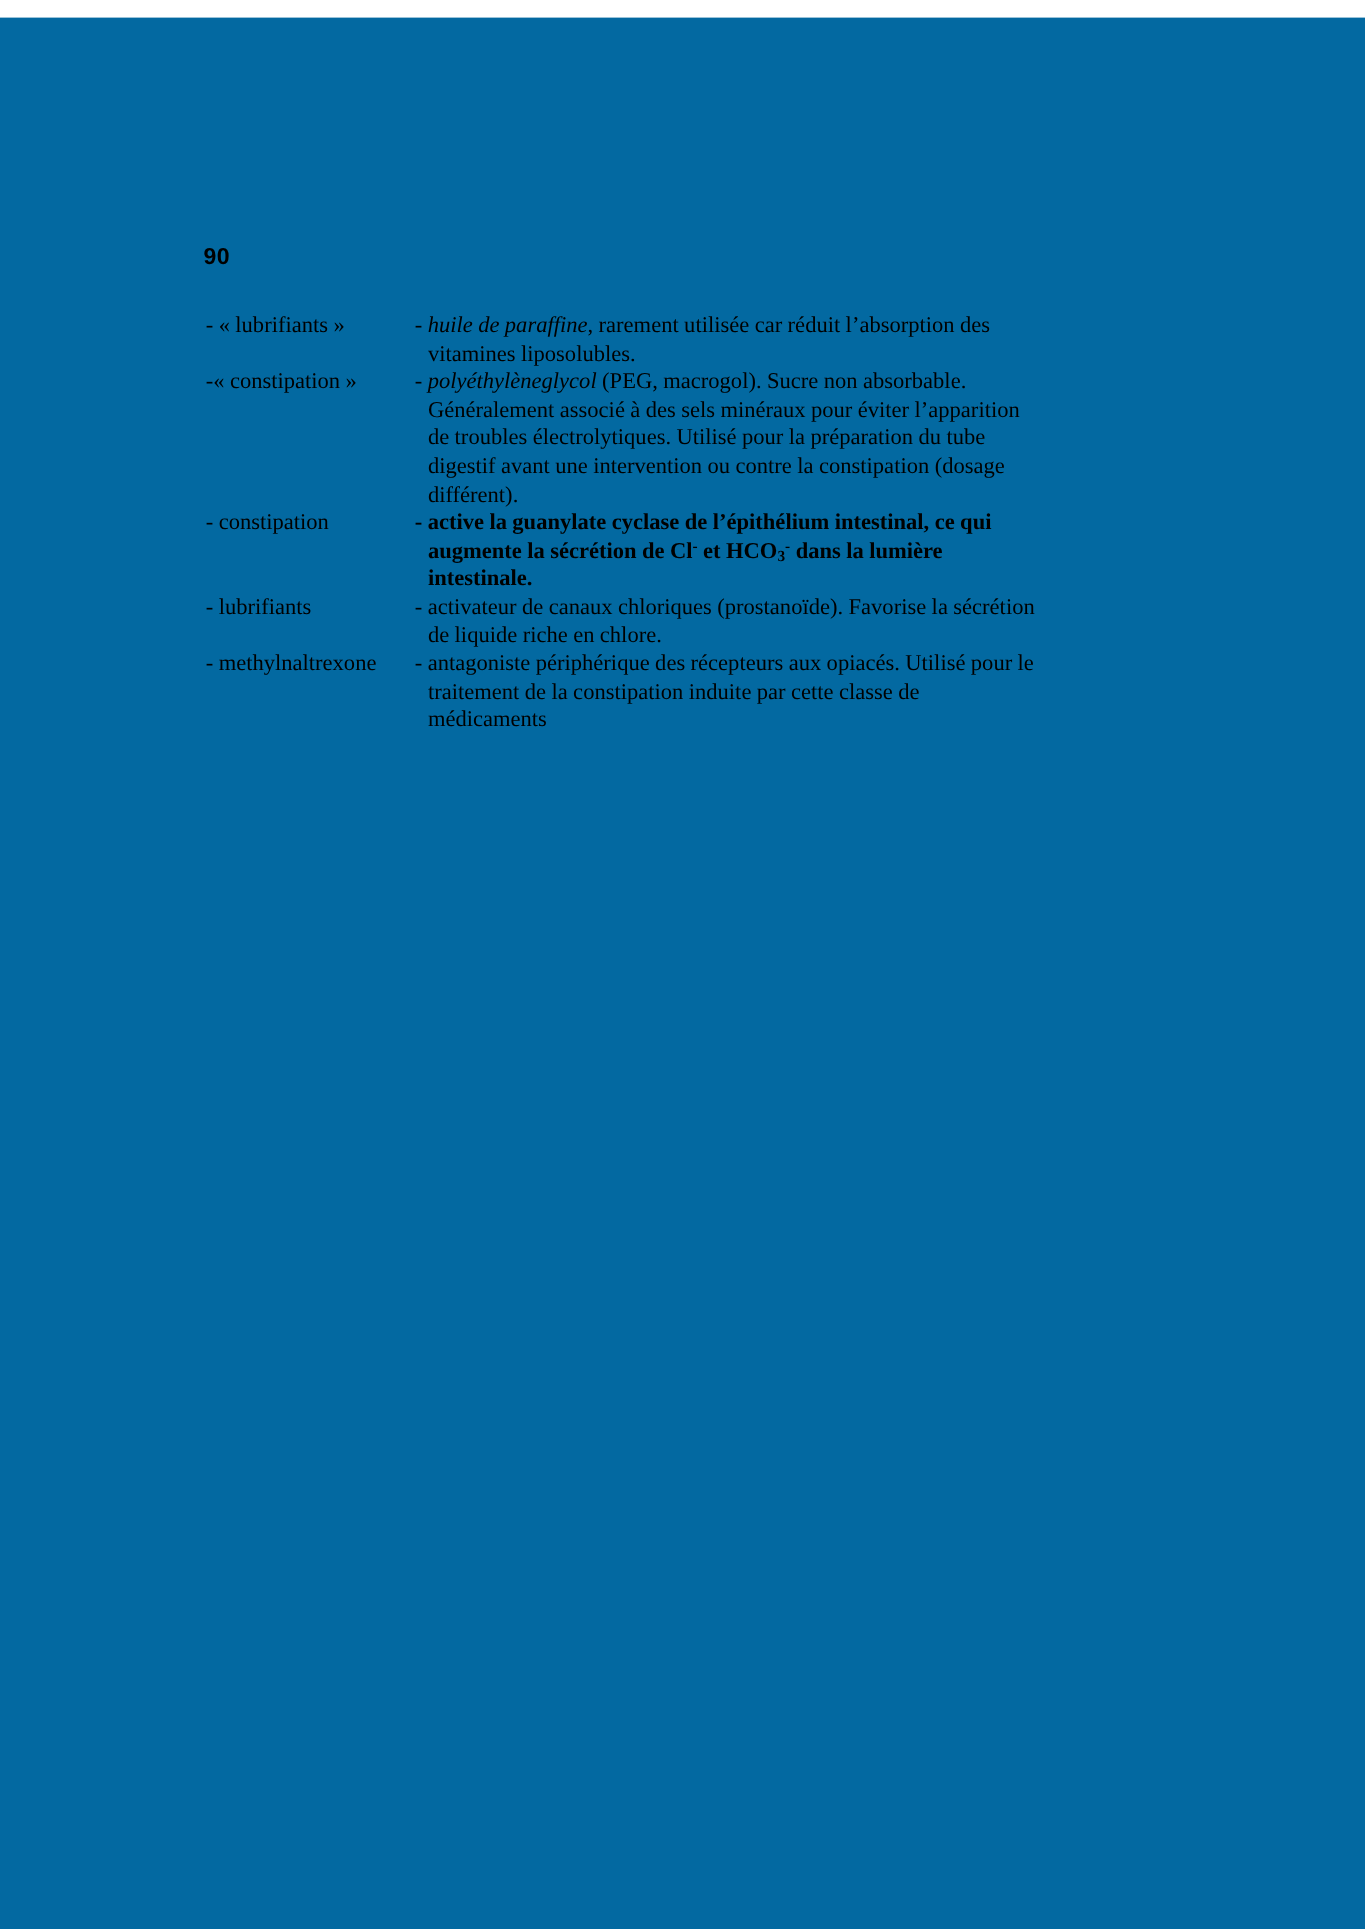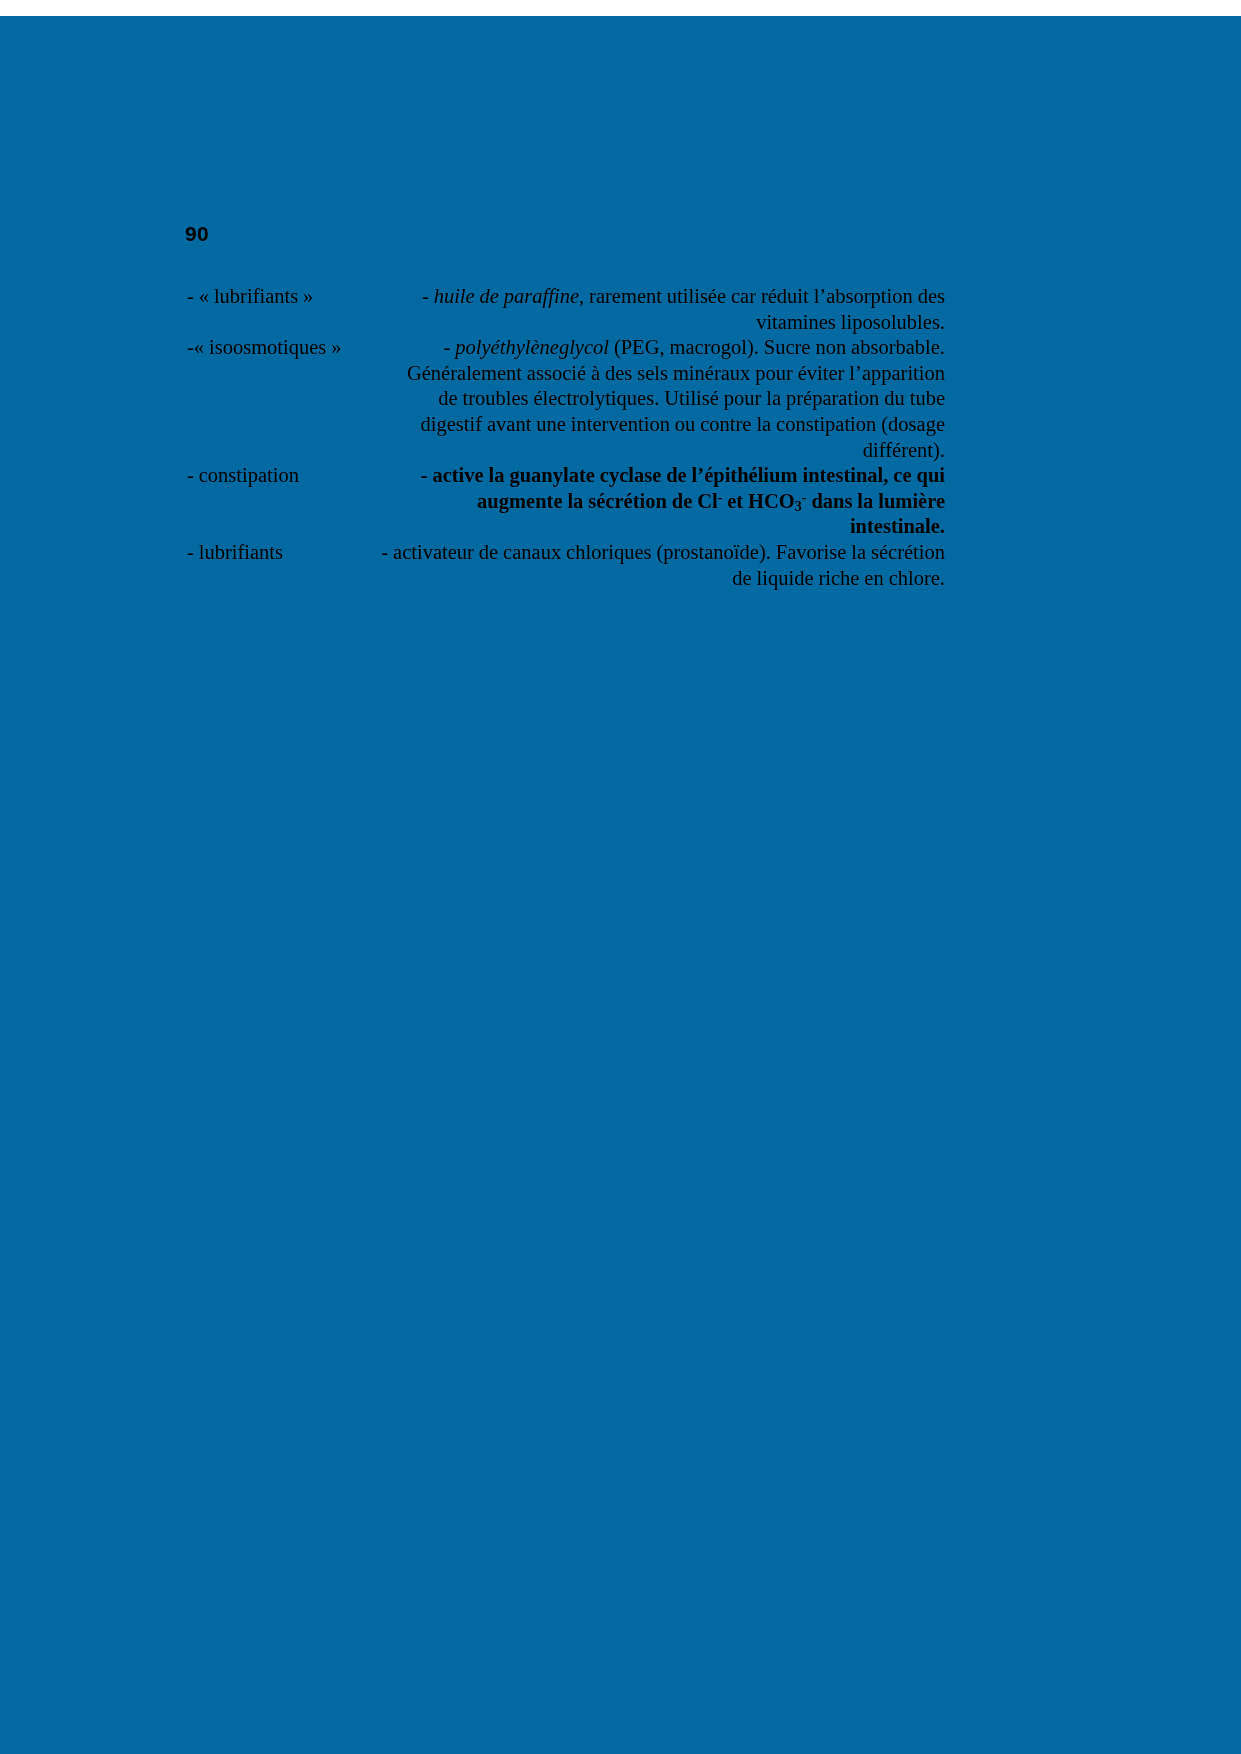--- a/index.html
+++ b/index.html
@@ -62,21 +62,21 @@
   .term.italic {
   }
 
   .desc {
     flex: 1 1 auto;
     font-size: 20.5px;
     line-height: 25.6px;
     text-indent: -12px;
     padding-left: 12px;
     box-sizing: border-box;
-    text-align: right;
+    text-align: left;
     hyphens: none;
   }
 
   .desc .lead {
     font-style: italic;
   }
 
   
   .desc, .term {
     word-spacing: -0.2px;
@@ -107,29 +107,33 @@
   <div class="page-number">90</div>
 
   <div class="content">
 
     <div class="entry entry-lubrifiants">
       <div class="term italic">- « lubrifiants »</div>
       <div class="desc"><span class="lead">- huile de paraffine</span><span>,  rarement utilisée car réduit l’absorption des vitamines liposolubles.</span></div>
     </div>
 
     <div class="entry entry-isoosmotiques">
-      <div class="term italic">-« isoosmotiques »</div>
+      <div class="term italic">-« constipation »</div>
       <div class="desc"><span class="lead">- polyéthylèneglycol</span><span> (PEG, macrogol). Sucre non absorbable. Généralement associé à des sels minéraux pour éviter l’apparition de troubles électrolytiques. Utilisé pour la préparation du tube digestif avant une intervention ou contre la constipation (dosage différent).</span></div>
     </div>
 
     <div class="entry entry-linaclotide">
       <div class="term">- constipation</div>
       <div class="desc">- active la guanylate cyclase de l’épithélium intestinal, ce qui augmente la sécrétion de Cl<sup>-</sup> et HCO<sub>3</sub><sup>-</sup> dans la lumière intestinale.</div>
     </div>
 
     <div class="entry entry-lubiprostone">
       <div class="term">- lubrifiants</div>
       <div class="desc">- activateur de canaux chloriques (prostanoïde). Favorise la sécrétion de liquide riche en chlore.</div>
     </div>
 
+    <div class="entry entry-methylnaltrexone">
+      <div class="term">- methylnaltrexone</div>
+      <div class="desc">- antagoniste périphérique des récepteurs aux opiacés. Utilisé pour le traitement de la constipation induite par cette classe de médicaments</div>
+    </div>
 
   </div>
 </div>
 
 </body></html>

